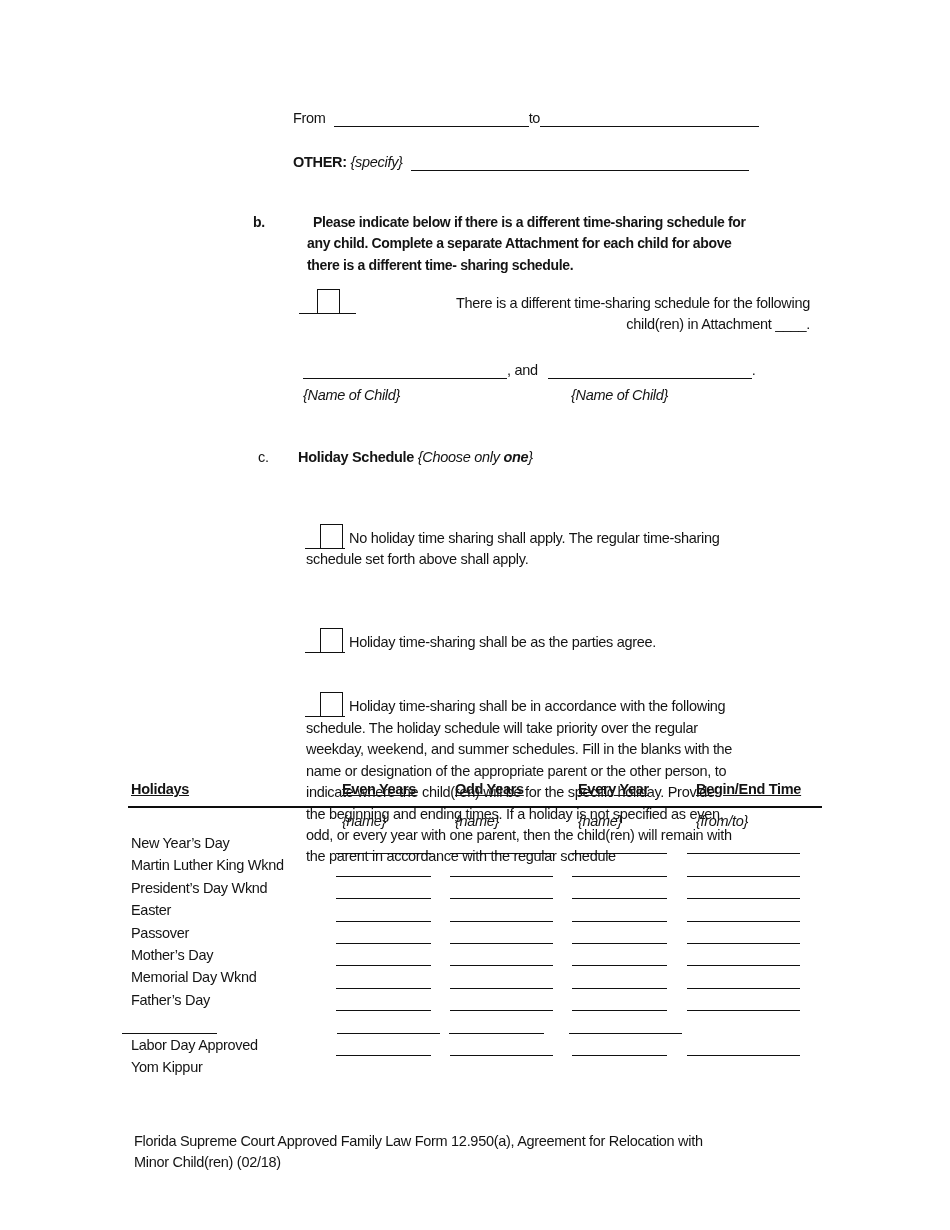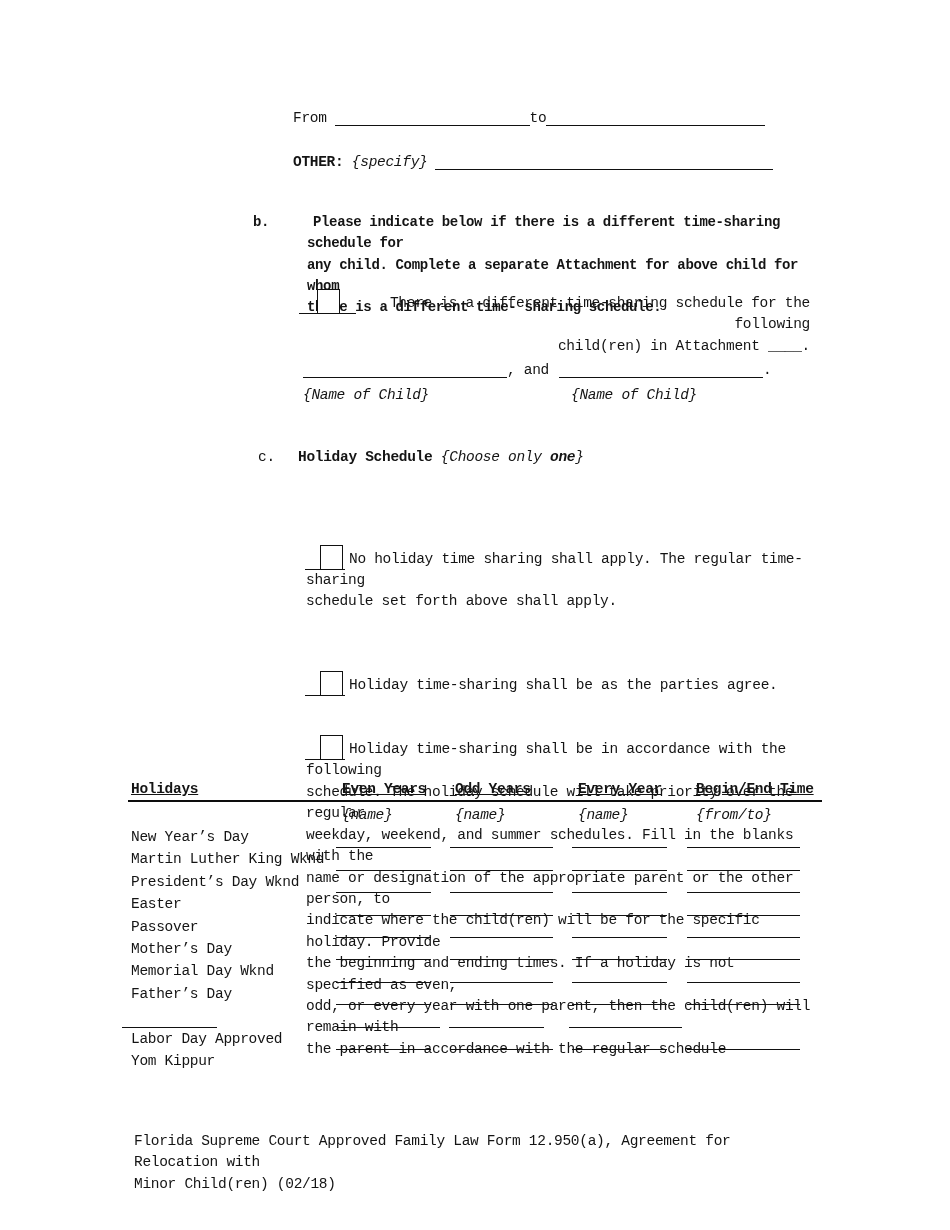--- a/index.html
+++ b/index.html
@@ -1,19 +1,19 @@
 <!DOCTYPE html>
 <html><head>
 <meta charset="utf-8">
 <style>
   * { margin:0; padding:0; box-sizing:border-box; }
   html,body { background:#fff; }
   .page {
     position:relative; width:950px; height:1230px; background:#ffffff;
-    font-family:Liberation Mono, monospace;
+    font-family:Liberation Sans, sans-serif;
     font-size:14.5px; line-height:21.3px; color:#141414; letter-spacing:-0.3px;
     overflow:hidden;
   }
   .abs { position:absolute; }
   .pre { white-space:pre-line; }
   .b { font-weight:bold; }
   .i { font-style:italic; }
   .blank {
     display:inline-block; height:17px; border-bottom:1.6px solid #111;
     vertical-align:-4px;
@@ -28,21 +28,21 @@
   .cb-b .box { left:18px; }
   .cb-opt { left:-1px; top:-8px; width:40px; }
   .cb-opt .box { left:15px; }
   .para { position:relative; width:505px; }
   .boldpara { font-weight:bold; font-size:14px; letter-spacing:-0.35px; text-indent:6px; width:505px; }
   .indent-b { text-indent:60px;text-align:right; }
   .indent-opt { text-indent:43px; }
   
   .htable { position:absolute; left:128px; top:780px; width:694px; }
   .grid { display:grid; grid-template-columns:214px 113px 123px 118px 126px; }
-  .hrow { border-bottom:2.6px solid #0d0d0d; padding-bottom:2px; }
+  .hrow { border-bottom:2.6px solid #0d0d0d; padding-bottom:8px; }
   .hcell { font-weight:bold; text-decoration:underline; line-height:18px; }
   .c1pad { padding-left:3px; }
   .subrow { margin-top:2px; height:22px; font-style:italic; line-height:22px; }
   .trow { height:22.4px; line-height:22.4px; }
   .cell { position:relative; }
   .tblank { display:block; position:absolute; bottom:0; height:0; border-bottom:1.7px solid #111; }
   .tb2 { left:-6px; width:95px; }
   .tb3 { left:-5px; width:103px; }
   .tb4 { left:-6px; width:95px; }
   .tb5 { left:-9px; width:113px; }
@@ -58,21 +58,21 @@
     <span>From</span><span class="blank" style="width:195px; margin-left:8px;"></span><span>to</span><span class="blank" style="width:219px;"></span>
   </div>
 
   <div class="abs" style="left:293px; top:152px;">
     <span class="b">OTHER:</span>
     <span class="i">{specify}</span><span class="blank" style="width:338px; margin-left:8px;"></span>
   </div>
 
   <div class="abs b" style="left:253px; top:212px; font-size:14px;">b.</div>
   <div class="abs pre boldpara" style="left:307px; top:212px;">Please indicate below if there is a different time-sharing schedule for
-any child. Complete a separate Attachment for above child for whom
+any child. Complete a separate Attachment for each child for above
 there is a different time- sharing schedule.</div>
 
   <div class="abs para" style="left:305px; top:293px;">
     <span class="cbwrap cb-b">
         <span class="box"></span>
       </span>
     <div class="pre indent-b">There is a different time-sharing schedule for the following
 child(ren) in Attachment ____.</div>
   </div>
 

